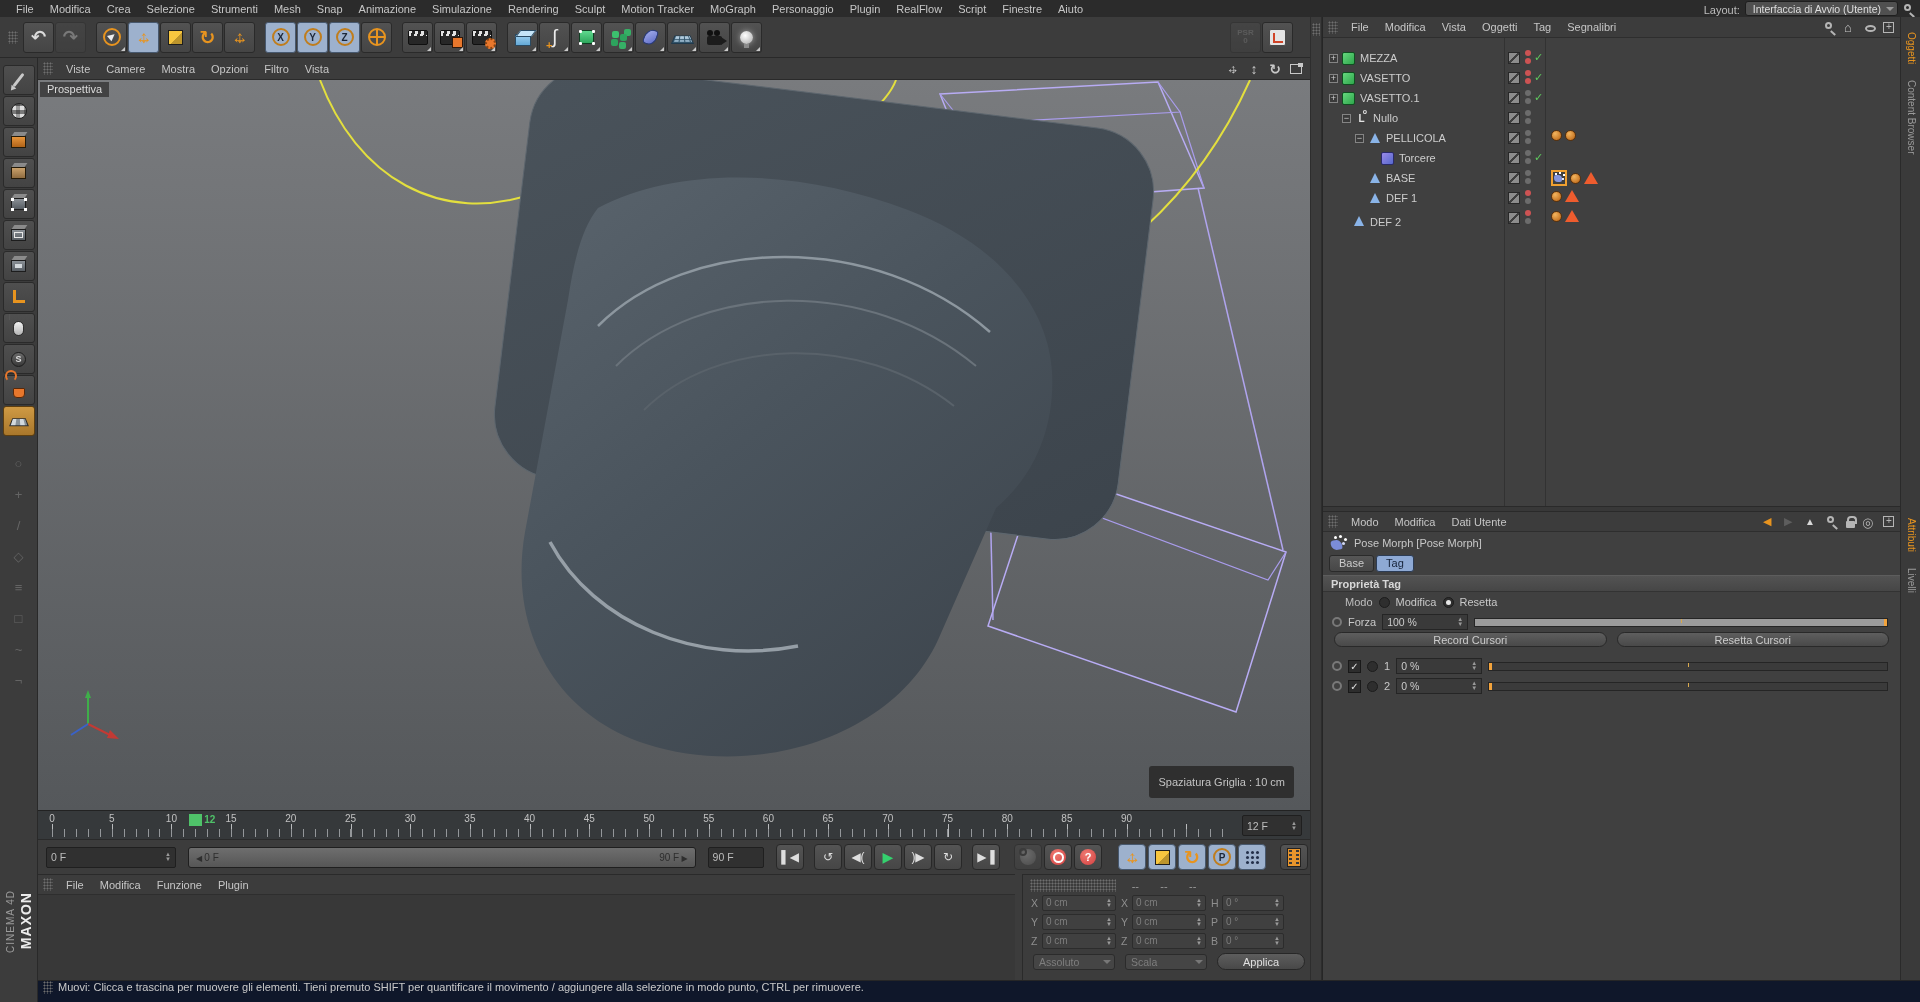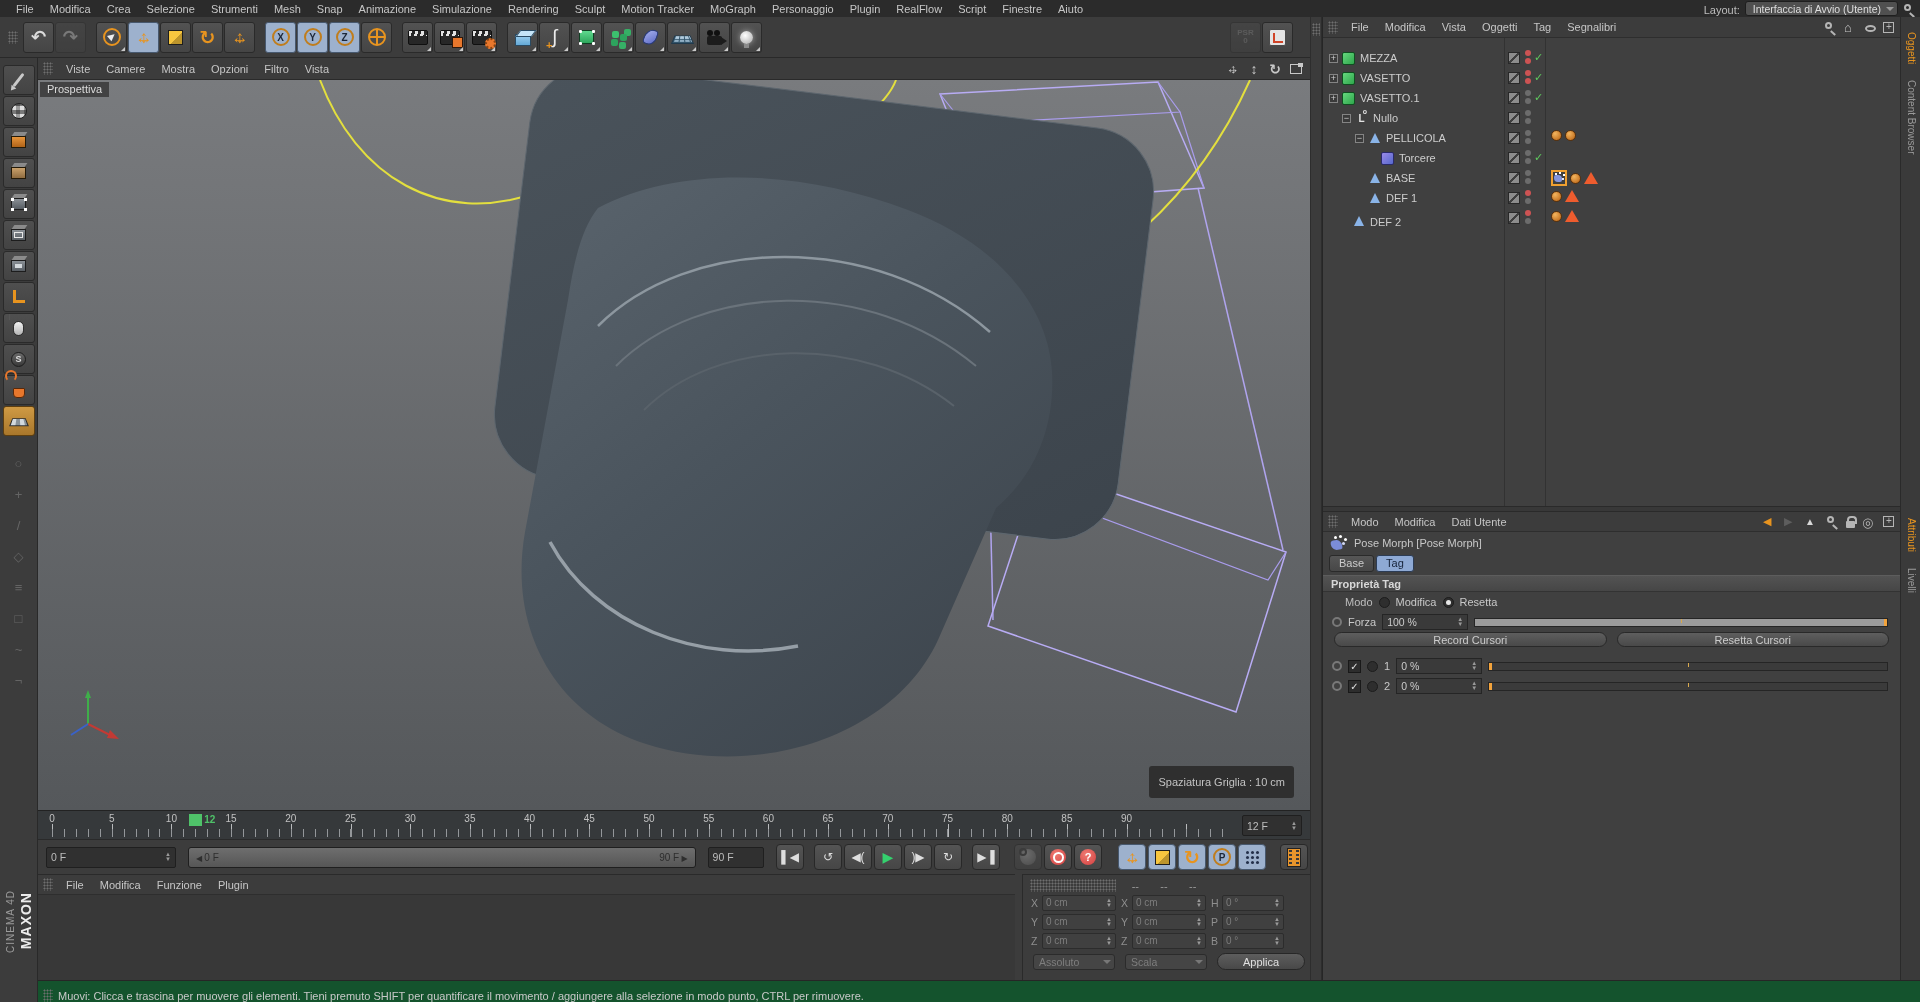--- a/index.html
+++ b/index.html
@@ -146,21 +146,21 @@
 .ccol{display:flex;flex-direction:column;gap:2px}
 .cfield{display:flex;align-items:center;gap:3px;height:17px}
 .cfield b{width:8px;color:#8f8f8f;font-weight:normal;font-size:10.5px}
 .cval{width:74px;height:16px;background:#404040;border:1px solid #2c2c2c;border-radius:2px;color:#7c7c7c;display:flex;align-items:center;padding:0 3px;font-size:10px}
 .ccol:last-child .cval{width:62px}
 #coords-foot{display:flex;align-items:center;margin-top:4px;padding-left:8px;gap:10px}
 .cselect{width:82px;height:16px;background:#454545;border:1px solid #2b2b2b;border-radius:3px;color:#7e7e7e;display:flex;align-items:center;padding:0 5px;position:relative;font-size:10.5px}
 .cselect i{position:absolute;right:3px;top:5px;border:4px solid transparent;border-top-color:#777}
 #applybtn{width:88px;height:17px;background:linear-gradient(#5d5d5d,#484848);border:1px solid #272727;border-radius:9px;color:#e0e0e0;display:flex;align-items:center;justify-content:center;cursor:pointer}
 
-#status{position:absolute;left:38px;top:980px;width:1882px;height:22px;background:#14532d;border-top:1px solid #262626;display:flex;align-items:flex-end;color:#c9c9c9}
+#status{position:absolute;left:38px;top:980px;width:1882px;height:22px;background:#0f172a;border-top:1px solid #262626;display:flex;align-items:flex-start;color:#c9c9c9}
 
 #brand{position:absolute;left:0;top:862px;width:38px;height:118px;display:flex;align-items:center;justify-content:center;gap:2px}
 #brand span{writing-mode:vertical-rl;transform:rotate(180deg)}
 #brand-maxon{color:#ececec;font-weight:bold;font-size:14px;letter-spacing:1px}
 #brand-cinema{color:#9b9b9b;font-size:10px;letter-spacing:1px}
 
 #vsplit{position:absolute;left:1310px;top:17px;width:12px;height:985px;background:#3b3b3b;border-left:1px solid #2d2d2d;border-right:1px solid #2d2d2d}
 #vsplit .grip{margin:6px auto;width:8px}
 
 #rpanel{position:absolute;left:1322px;top:17px;width:578px;height:985px;background:#404040;border-left:1px solid #262626}

